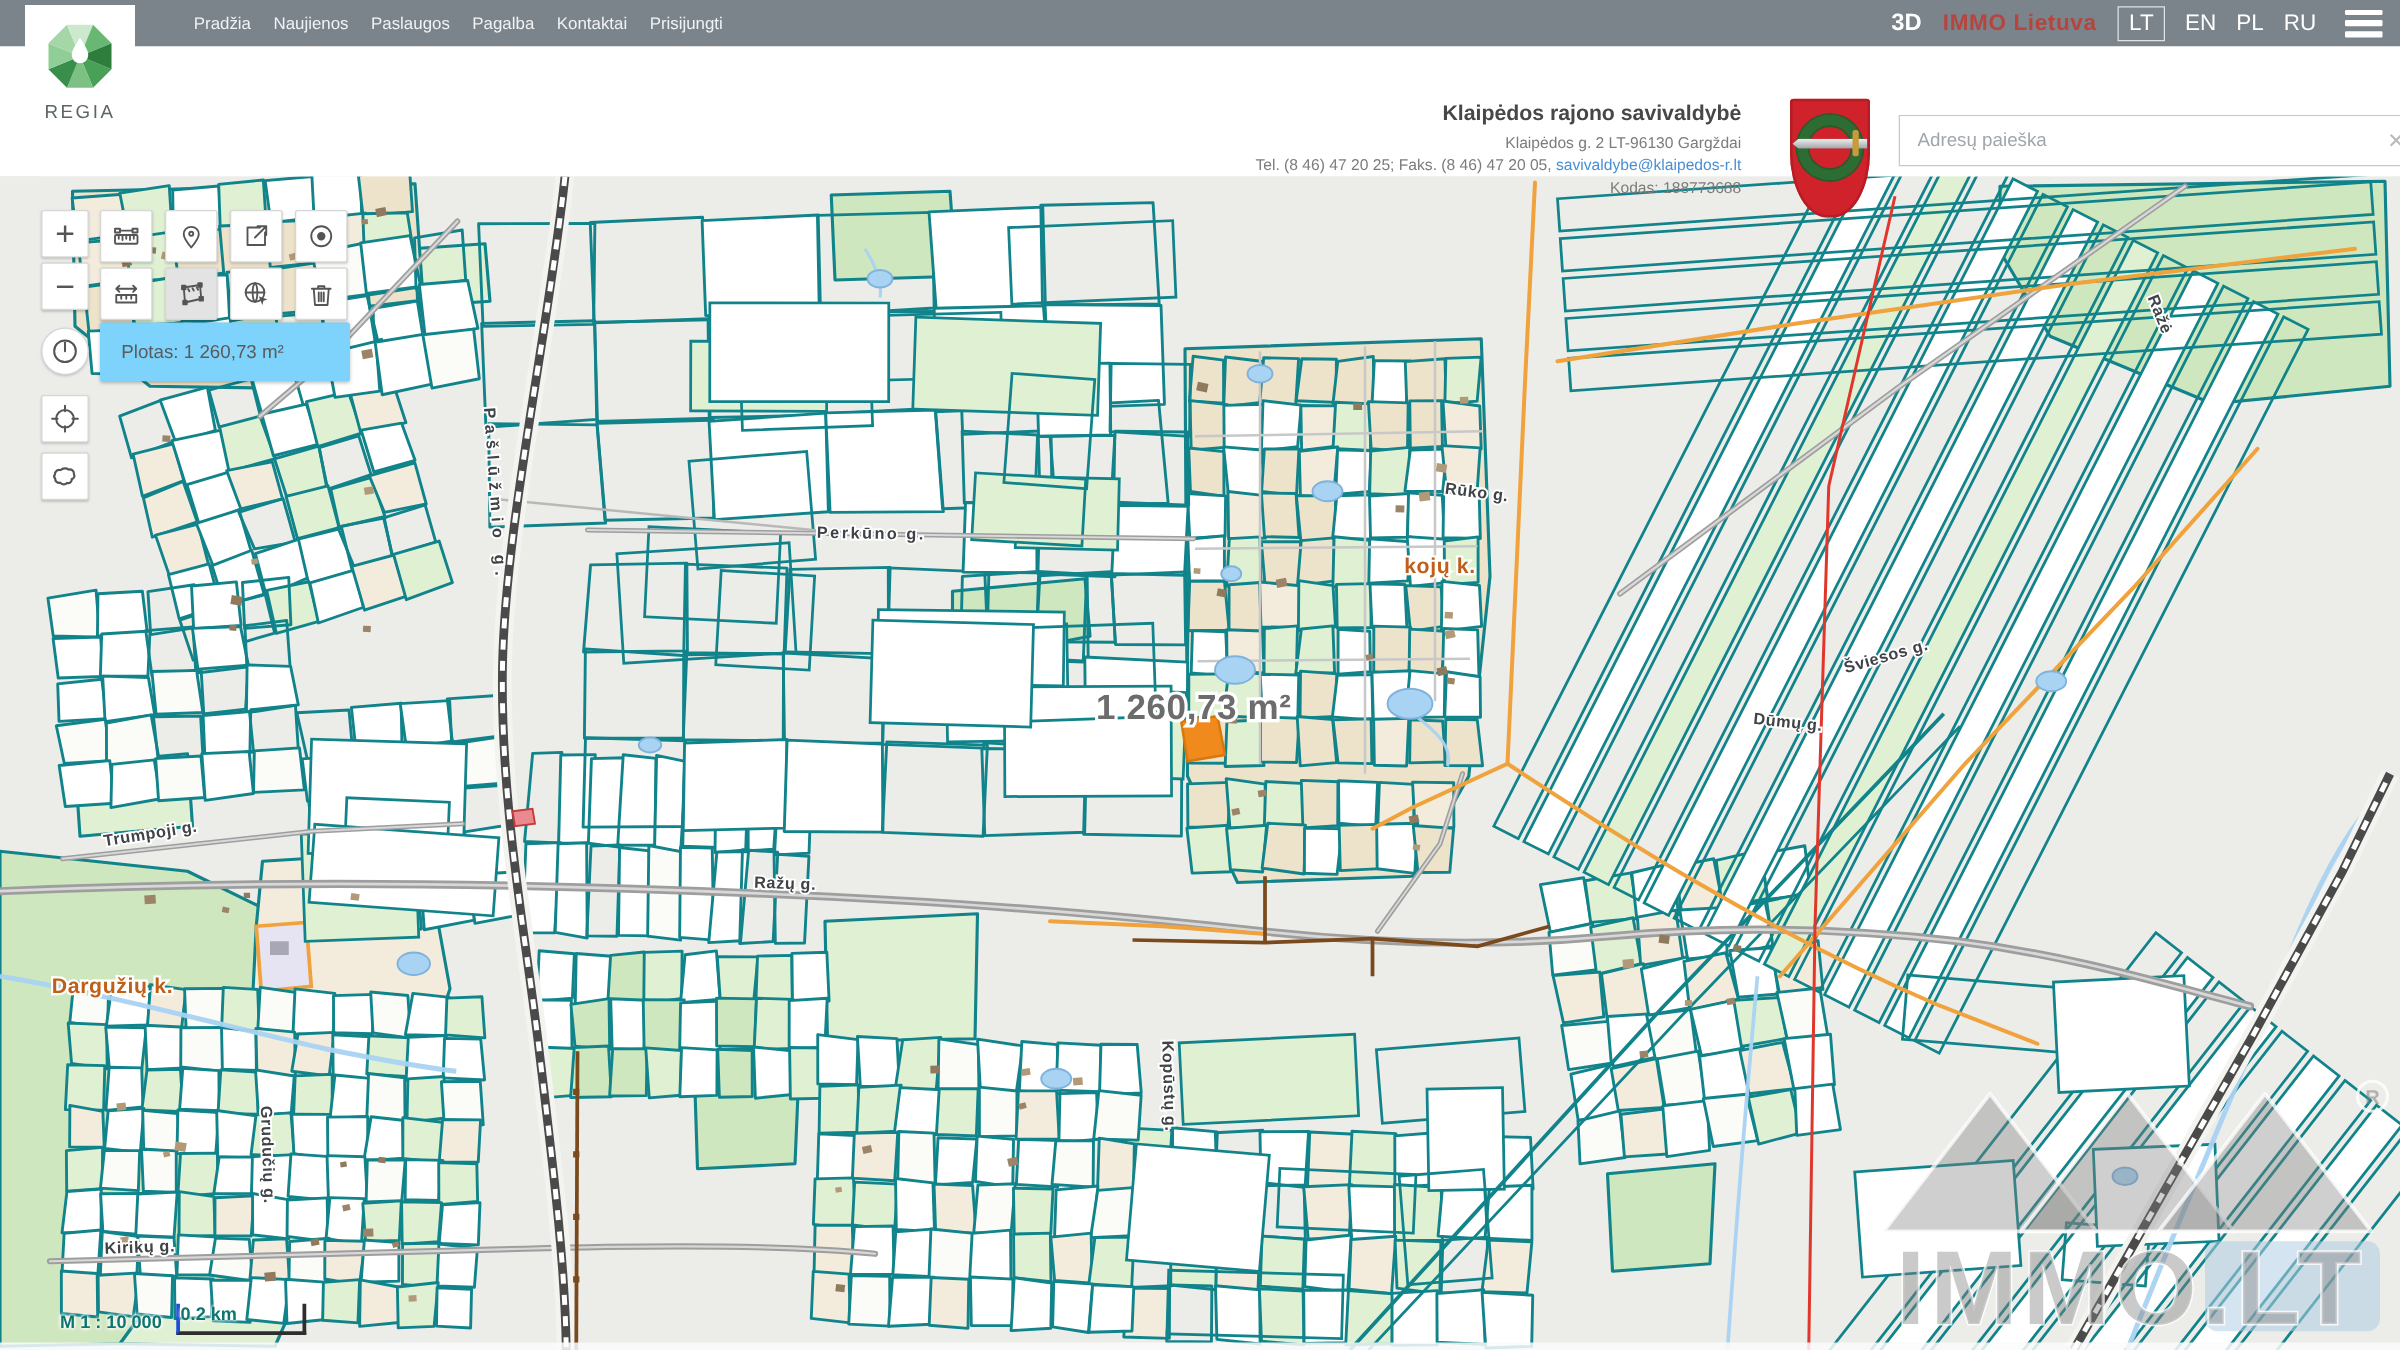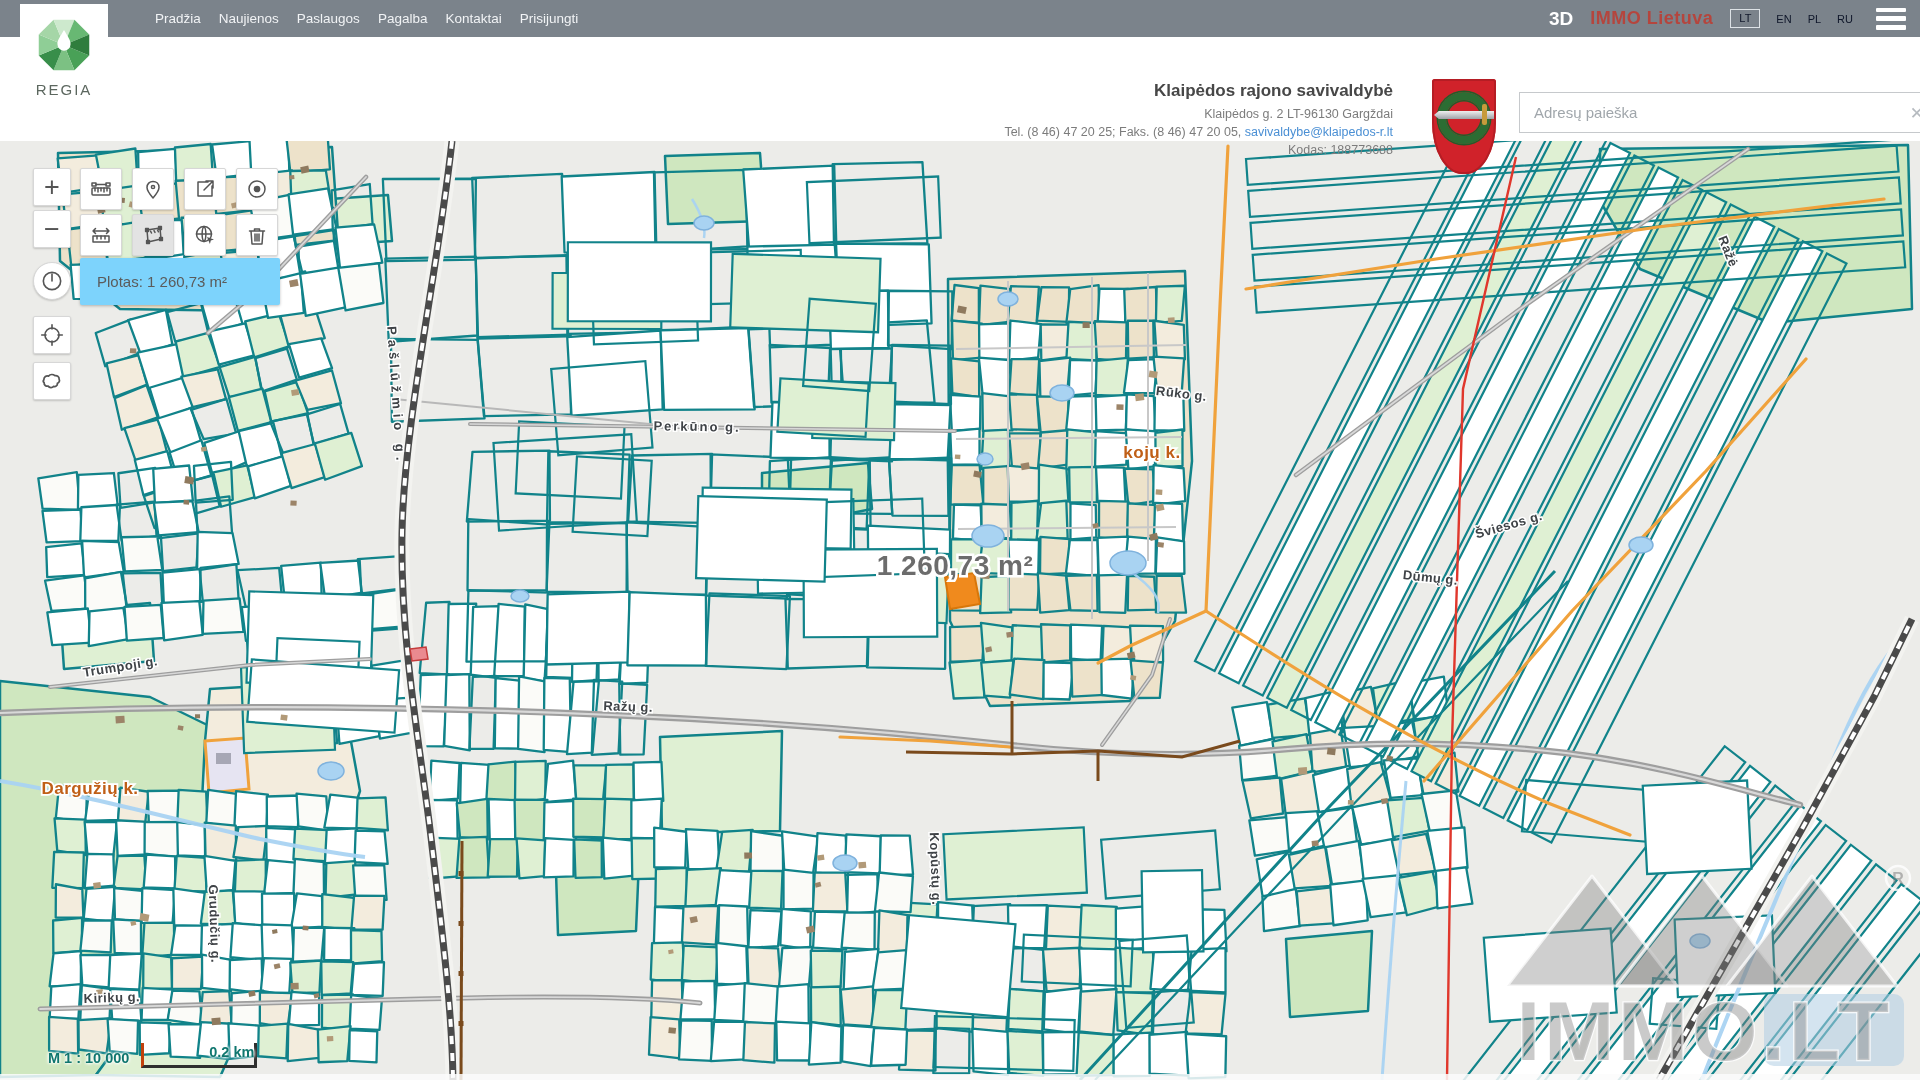--- a/index.html
+++ b/index.html
@@ -7,21 +7,21 @@
        font-family:"Liberation Sans",sans-serif;-webkit-font-smoothing:antialiased;}
 
   
   #topbar{position:absolute;left:0;top:0;right:0;height:37px;background:#7b838b;z-index:30;}
   #nav-menu{position:absolute;left:155px;top:0;height:37px;display:flex;align-items:center;gap:18px;
             font-size:13.5px;color:#f1f3f5;}
   .nav-item{cursor:pointer;white-space:nowrap;}
   #topbar-right{position:absolute;right:14px;top:0;height:37px;display:flex;align-items:center;gap:17px;}
   .view3d{font-size:19px;font-weight:700;color:#ffffff;}
   .brand{font-size:18px;font-weight:700;color:#b5453d;letter-spacing:.5px;}
-  .lang{font-size:11px;color:#0f172a;cursor:pointer;}
+  .lang{font-size:18px;color:#ffffff;cursor:pointer;}
   .lang.active{border:1px solid #dde2e6;padding:2px 8px 3px;}
   .burger{width:30px;height:22px;display:flex;flex-direction:column;justify-content:space-between;cursor:pointer;margin-left:6px;}
   .burger div{height:4.5px;background:#fff;border-radius:1px;}
 
   
   #header{position:absolute;left:0;top:37px;right:0;height:104px;background:#fff;z-index:20;margin-left:32px;}
   #logo-tile{position:absolute;left:20px;top:4px;width:88px;height:124px;background:#fff;z-index:35;
              display:flex;flex-direction:column;align-items:center;padding-top:9px;box-sizing:border-box;cursor:pointer;}
   #logo-text{margin-top:4px;font-size:15px;letter-spacing:2px;color:#5c675f;}
   #muni{position:absolute;right:527px;top:44px;text-align:right;z-index:22;}
@@ -75,22 +75,22 @@
   .tool-btn svg, .sq-btn svg{stroke:#555;fill:none;stroke-width:1.5;stroke-linecap:round;stroke-linejoin:round;}
   #area-panel{position:absolute;left:80px;top:117px;width:200px;height:47px;background:#7dd3fc;border-radius:2px;
               box-shadow:0 1px 3px rgba(0,0,0,.25);font-size:15px;color:#5b5b5b;display:flex;align-items:center;
               padding-left:17px;box-sizing:border-box;z-index:39;}
 
   
   #scale{position:absolute;left:12px;bottom:12px;display:flex;align-items:flex-end;gap:12px;z-index:45;
          color:#0f766e;font-size:14.5px;font-weight:700;
          text-shadow:0 0 3px #fff,0 0 3px #fff,0 0 4px #fff;margin-left:36px;}
   #scale-ratio{margin-bottom:2px;}
-  #scale-bar{width:116px;height:25px;border-left:3px solid #c2410c;border-right:3px solid #2e2e2e;
-             border-bottom:3px solid #2e2e2e;display:flex;justify-content:flex-end;align-items:flex-start;
+  #scale-bar{width:104px;height:25px;border-left:3px solid #1d4ed8;border-right:3px solid #2e2e2e;
+             border-bottom:3px solid #2e2e2e;display:flex;justify-content:flex-start;align-items:flex-start;
              padding-top:1px;box-sizing:border-box;}
 
   
   #watermark{position:absolute;right:8px;bottom:2px;z-index:38;pointer-events:none;}
   #bottom-strip{position:absolute;left:0;right:0;bottom:0;height:6px;background:rgba(252,252,252,.85);z-index:36;}
 
   
   .lbl-street{font-family:"Liberation Sans",sans-serif;font-size:13px;font-weight:700;fill:#3f4347;
               stroke:#ffffff;stroke-width:3px;paint-order:stroke;}
   .lbl-village{font-family:"Liberation Sans",sans-serif;font-size:17px;font-weight:700;fill:#c05f17;

